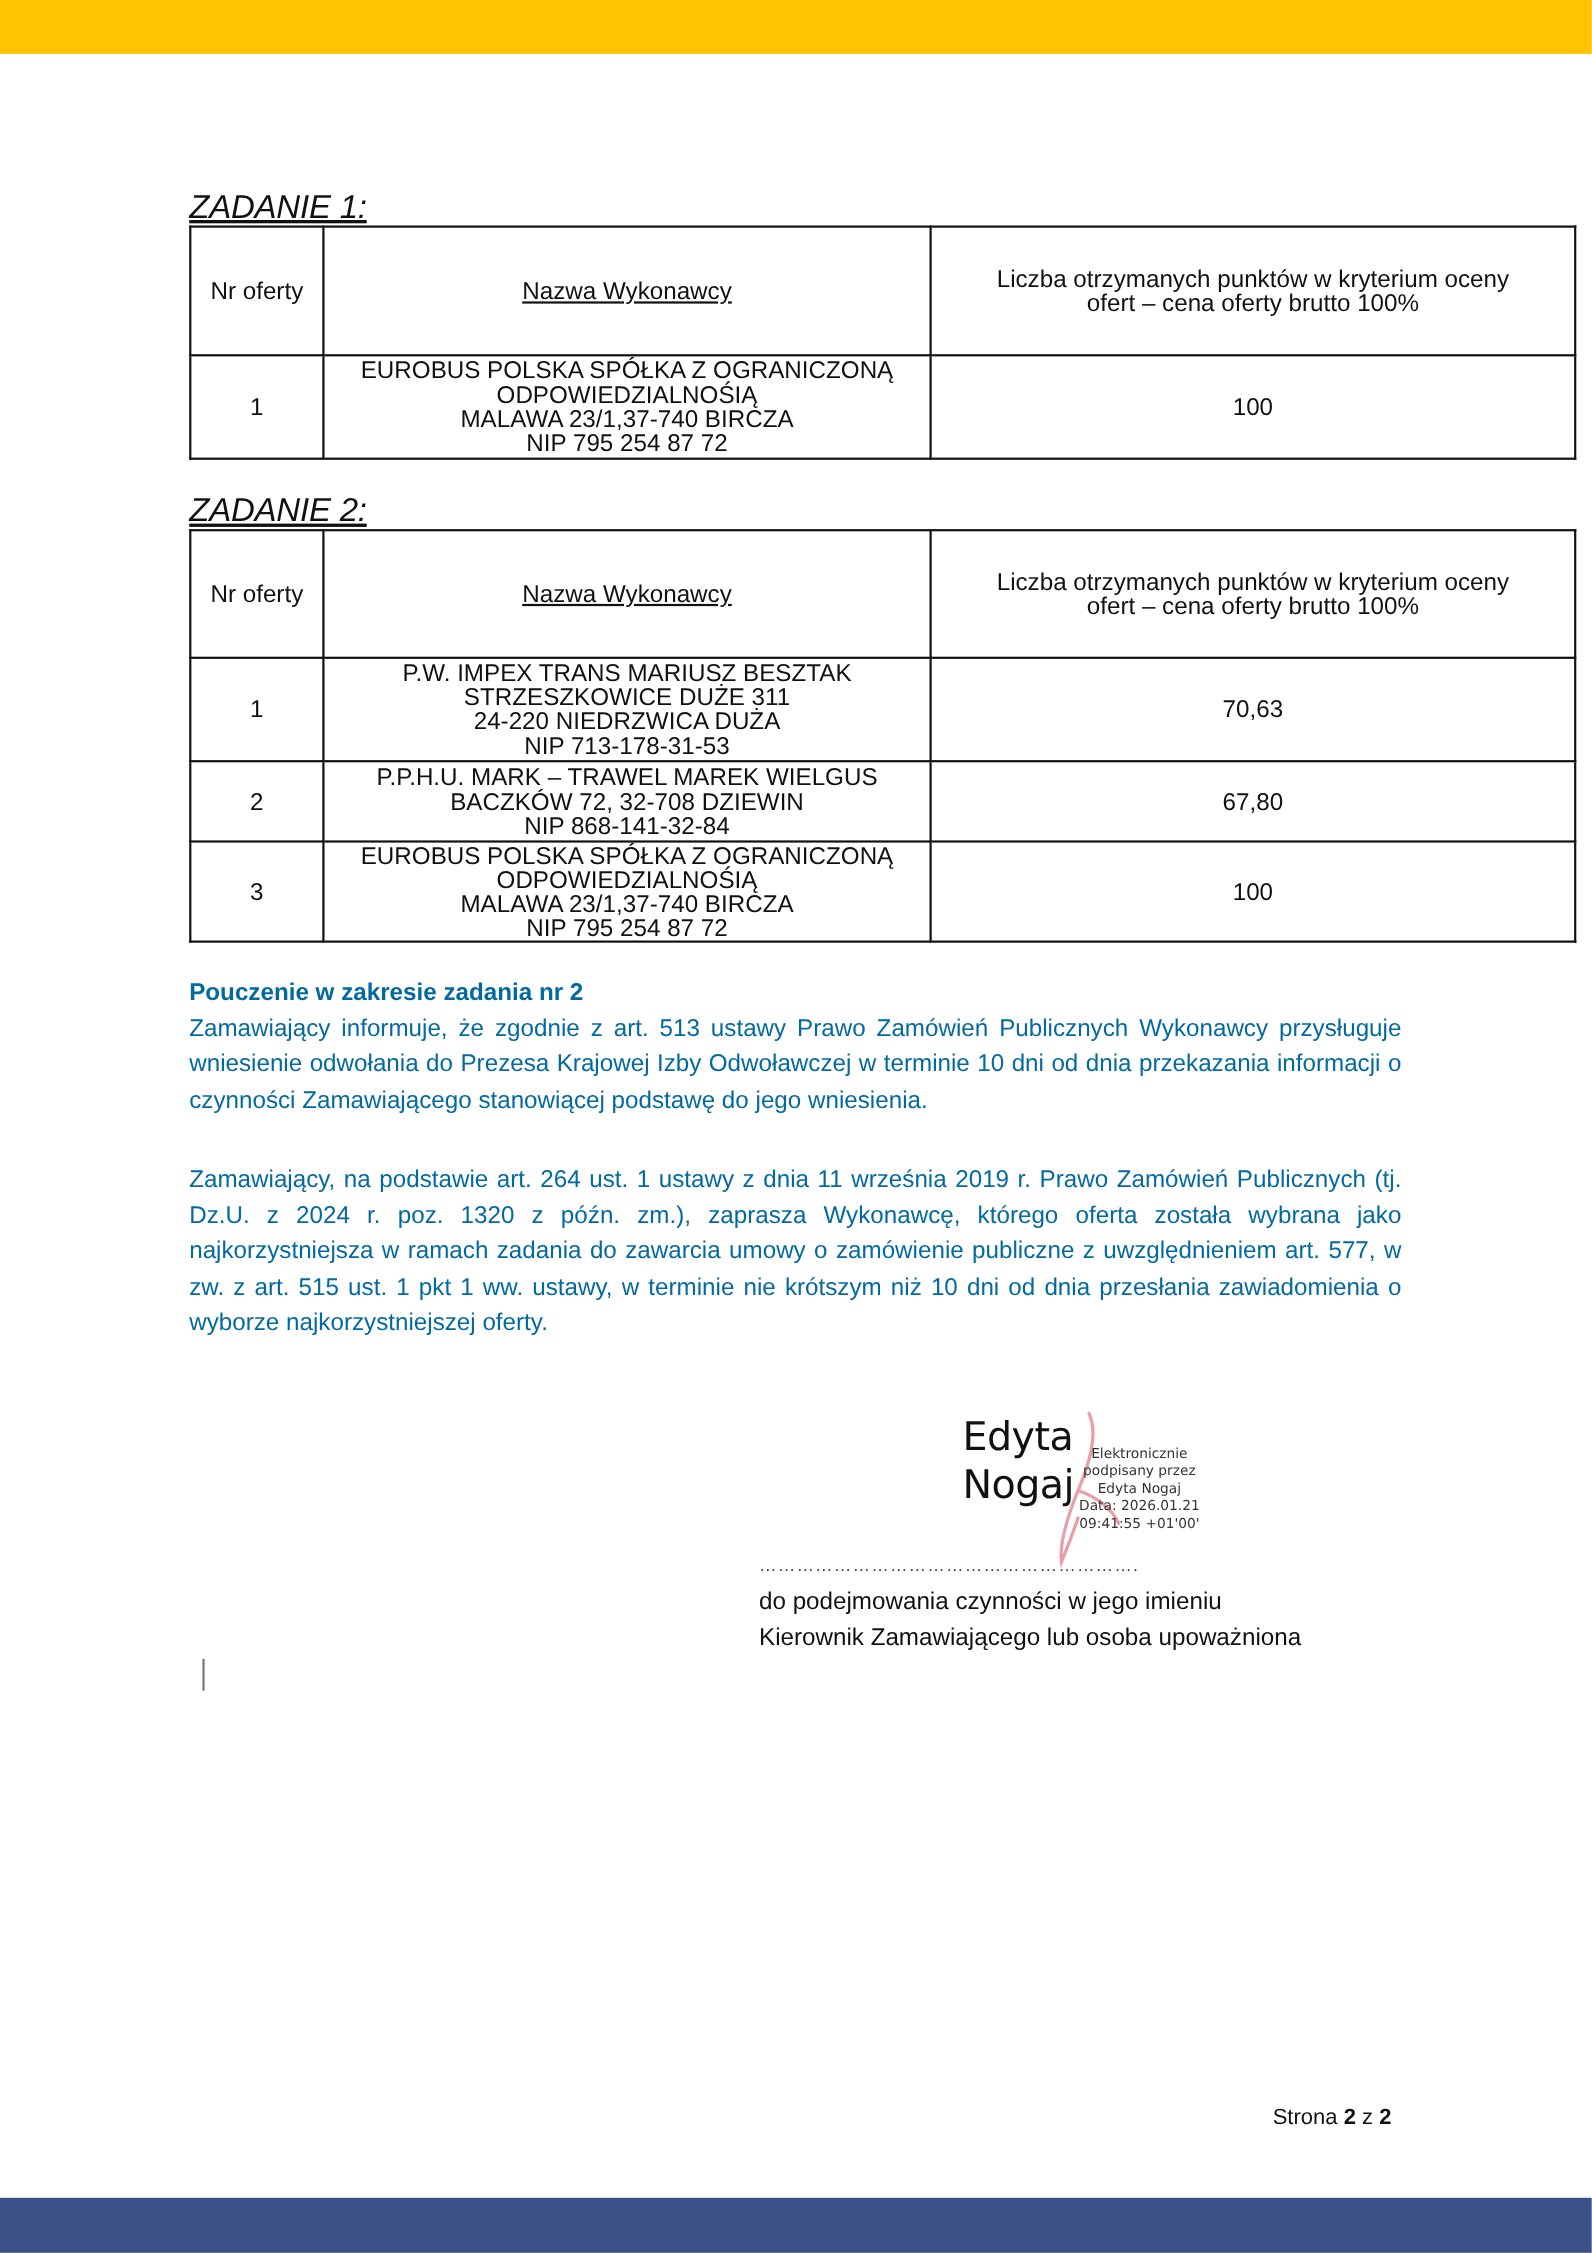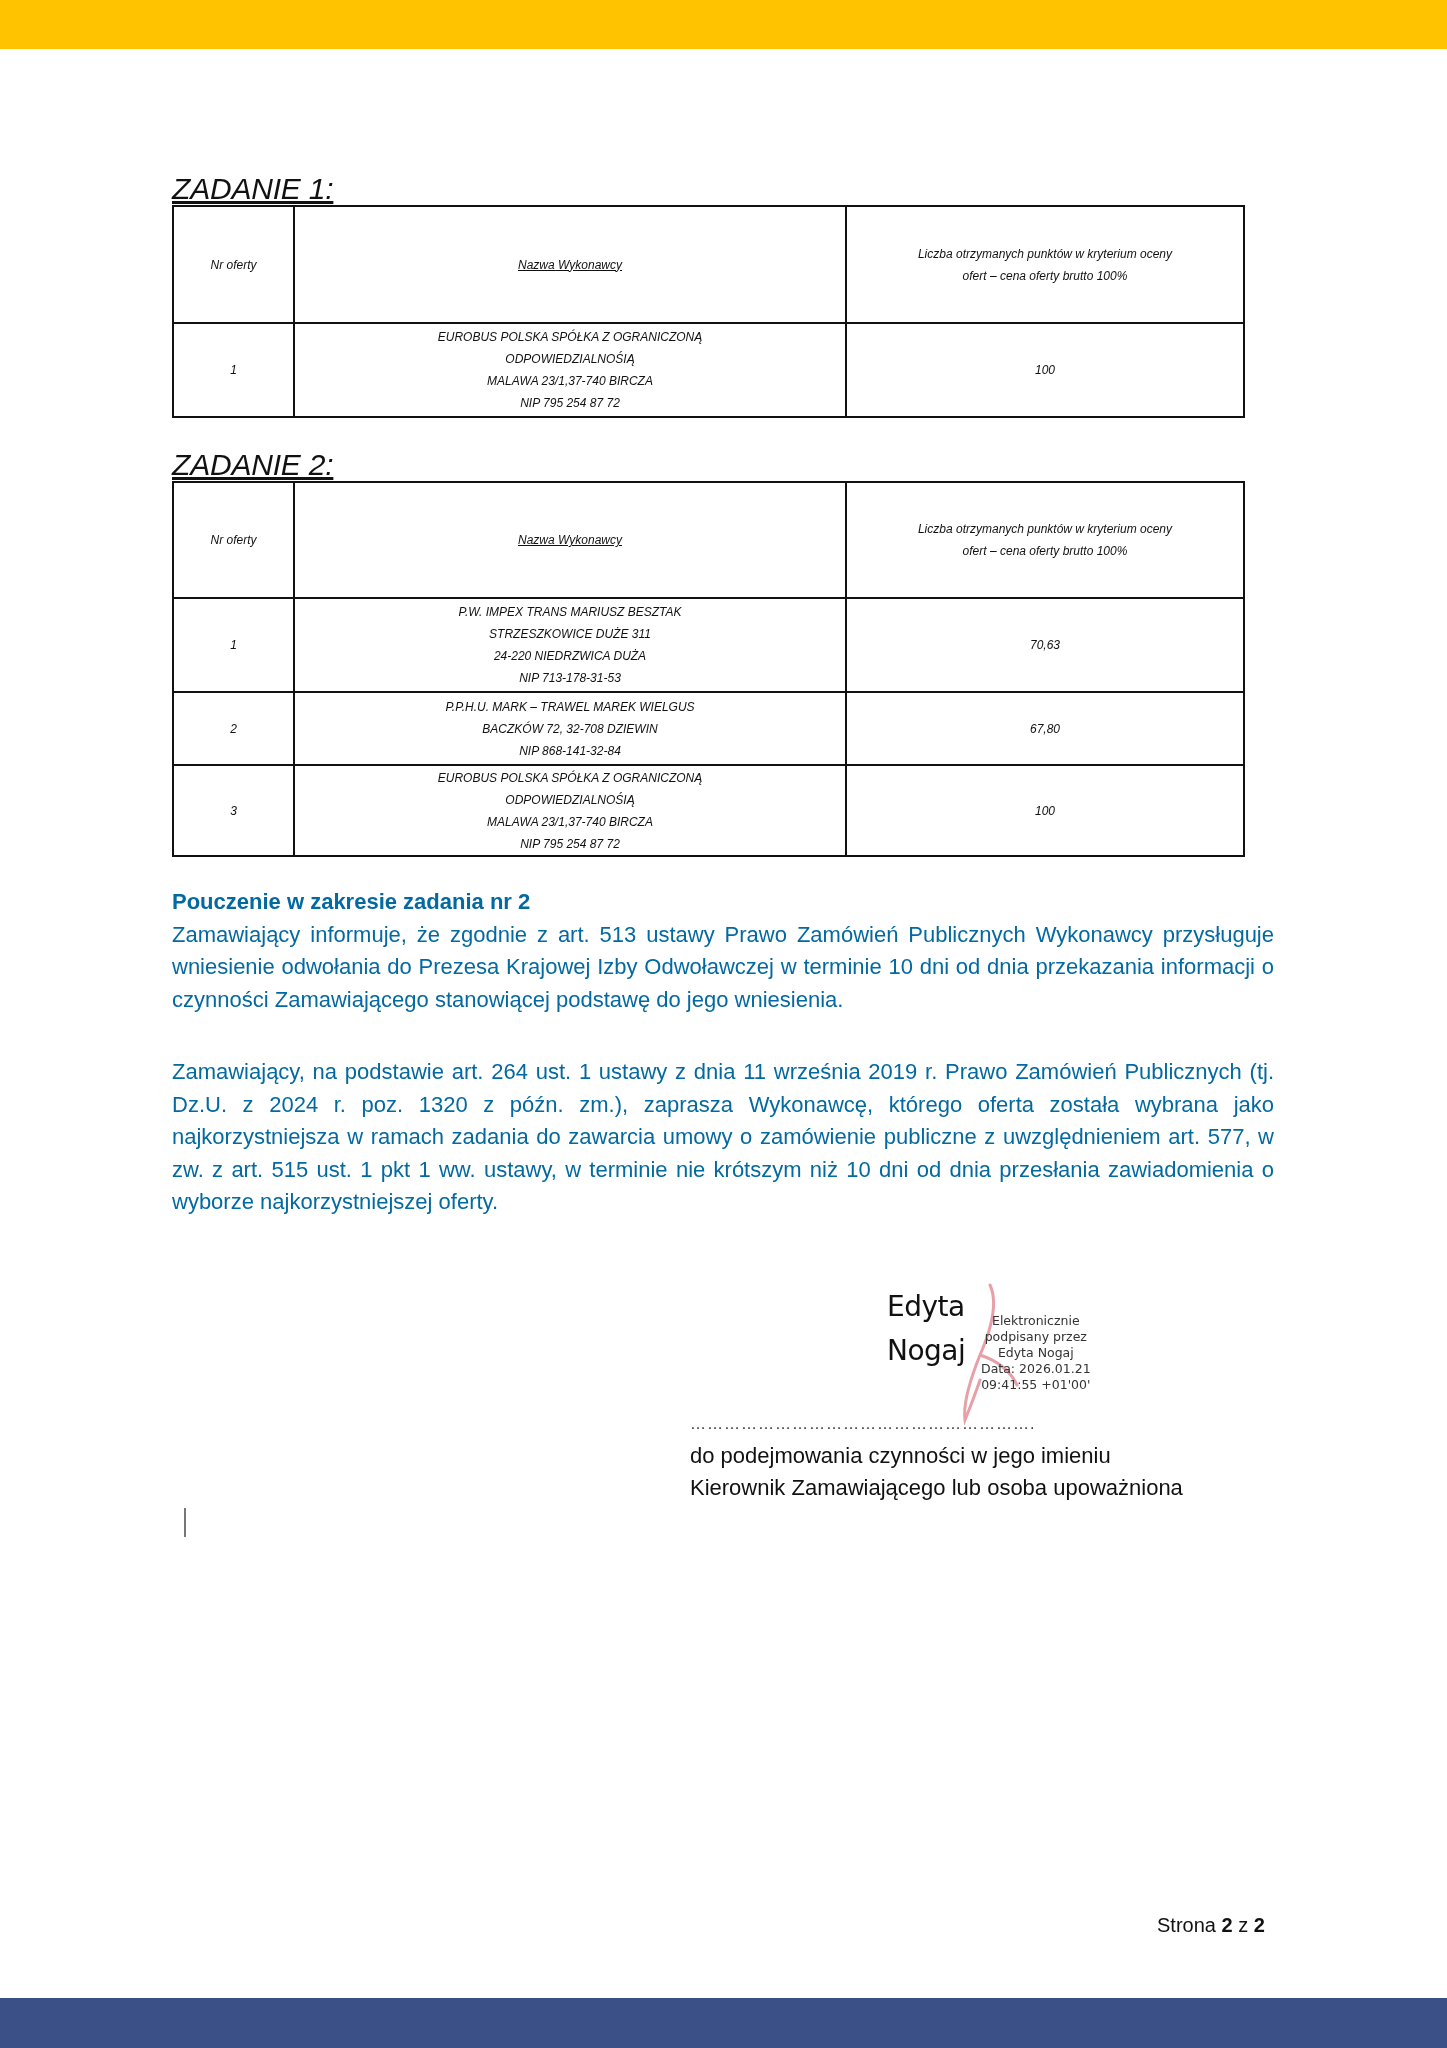--- a/index.html
+++ b/index.html
@@ -9,23 +9,23 @@
     font-family: "Liberation Sans", sans-serif;
   }
   .top-bar { position: absolute; left: 0; top: 0; width: 1447px; height: 49px; background: #FFC300; }
   .bottom-bar { position: absolute; left: 0; top: 1998px; width: 1447px; height: 50px; background: #3A5087; }
 
   .section-title {
     position: absolute; left: 172px; font-size: 30px; font-style: italic;
     text-decoration: underline; color: #111; letter-spacing: -0.2px;
   }
   table.offers {
-    position: absolute; left: 172px; width: 1073px;
+    position: absolute; left: 172px; width: 1261px;
     border-collapse: collapse; table-layout: fixed;
-    font-size: 12px; color: #111; font-style: italic;
+    font-size: 22px; color: #111;
   }
   table.offers td, table.offers th {
     border: 2px solid #111; text-align: center; vertical-align: middle;
     padding: 0 6px; font-weight: normal; line-height: 22px;
   }
   table.offers th { padding-bottom: 0; }
   .col-nr { width: 121px; }
   .col-name { width: 552px; }
   .hdr-name { text-decoration: underline; }
   .hdr-points { line-height: 26px; }
@@ -35,22 +35,22 @@
     position: absolute; left: 172px; width: 1102px; font-size: 22px; line-height: 32.5px;
     text-align: justify; color: #0369a1;
   }
   .instruction-title { font-weight: bold; display: block; }
 
   .signature-box { position: absolute; left: 875px; top: 1285px; width: 260px; height: 140px; }
   .sig-mark {
     position: absolute; left: 60px; top: -5px; width: 90px; height: 150px;
   }
   .sig-name {
-    position: absolute; left: 12px; top: 0; font-family: "DejaVu Sans", sans-serif;
-    font-size: 28px; line-height: 44px; color: #111; letter-spacing: -0.5px;
+    position: absolute; left: 0; top: 0; font-family: "DejaVu Sans", sans-serif;
+    font-size: 36px; line-height: 44px; color: #111; letter-spacing: -0.5px;
   }
   .sig-details {
     position: absolute; left: 106px; top: 28px; font-family: "DejaVu Sans", sans-serif;
     font-size: 12.5px; line-height: 16px; color: #333; text-align: center;
   }
   .dots { position: absolute; left: 690px; top: 1415px; font-size: 16px; letter-spacing: 1px; color: #333; }
   .signer-role { position: absolute; left: 690px; top: 1440px; font-size: 22px; line-height: 32px; color: #111; }
 
   .cursor { position: absolute; left: 184px; top: 1508px; width: 2px; height: 29px; background: #777; }
 

